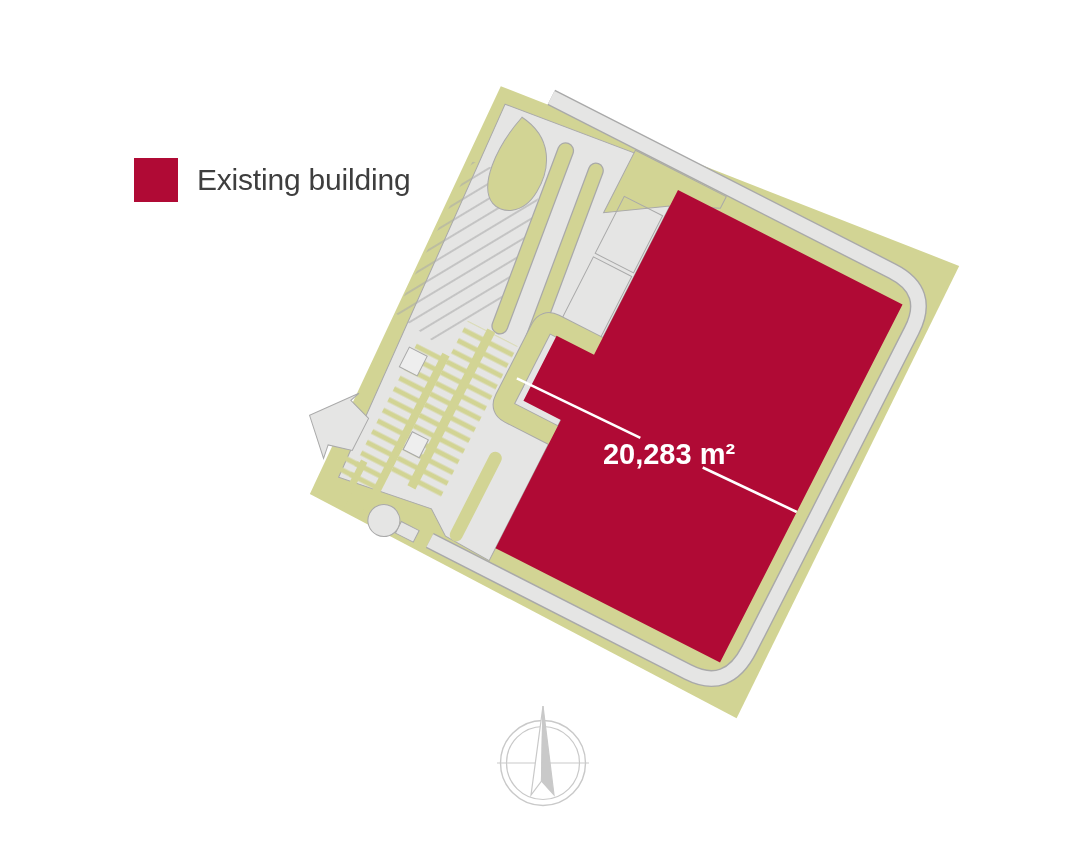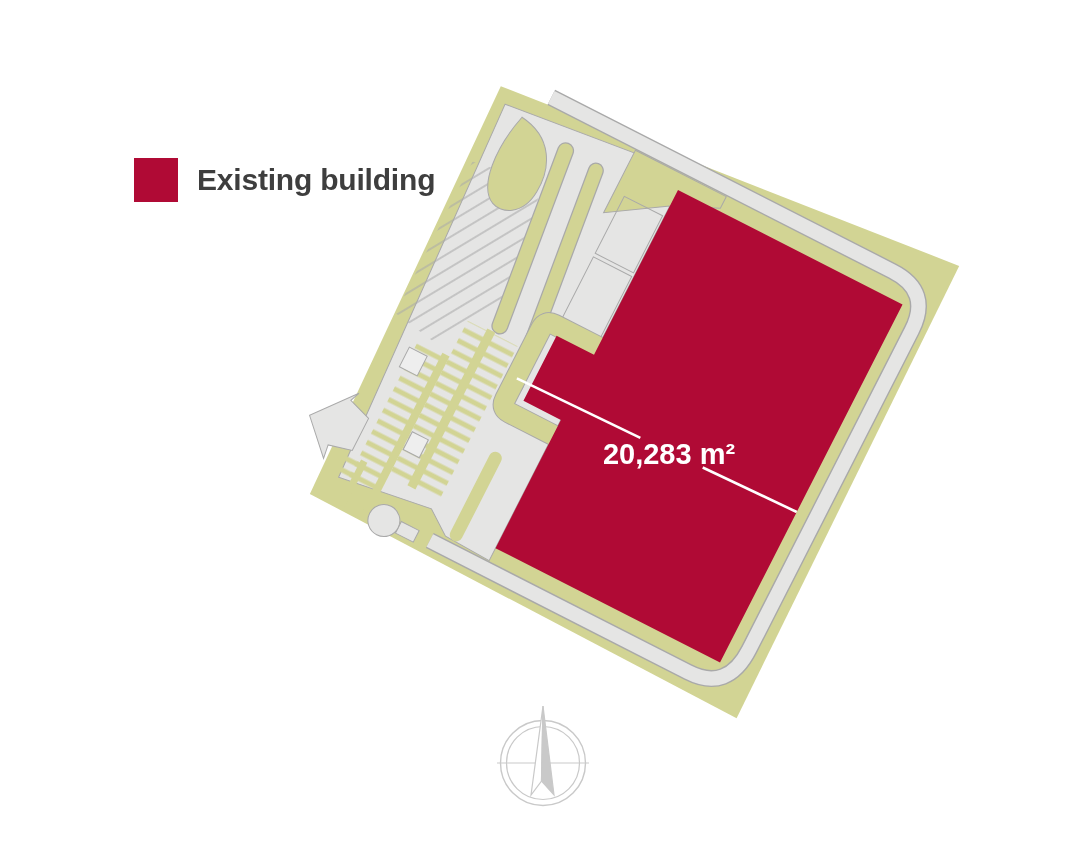--- a/index.html
+++ b/index.html
@@ -6,21 +6,21 @@
   .canvas{
     position:relative;width:1090px;height:842px;background:#ffffff;
     overflow:hidden;font-family:"Liberation Sans",sans-serif;
   }
   .plan-svg{position:absolute;left:0;top:0;}
   .legend{
     position:absolute;left:134px;top:158px;
     display:flex;align-items:center;gap:19px;
   }
   .legend-label{
-    font-size:30px;color:#3e3e3e;letter-spacing:-0.2px;line-height:44px;font-weight:bold;
+    font-size:30px;color:#3e3e3e;letter-spacing:-0.2px;line-height:44px;
   }
   .area-text{
     font-weight:bold;font-size:29px;
     font-family:"Liberation Sans",sans-serif;
   }
 </style>
 </head>
 <body>
 
 <div class="canvas">

